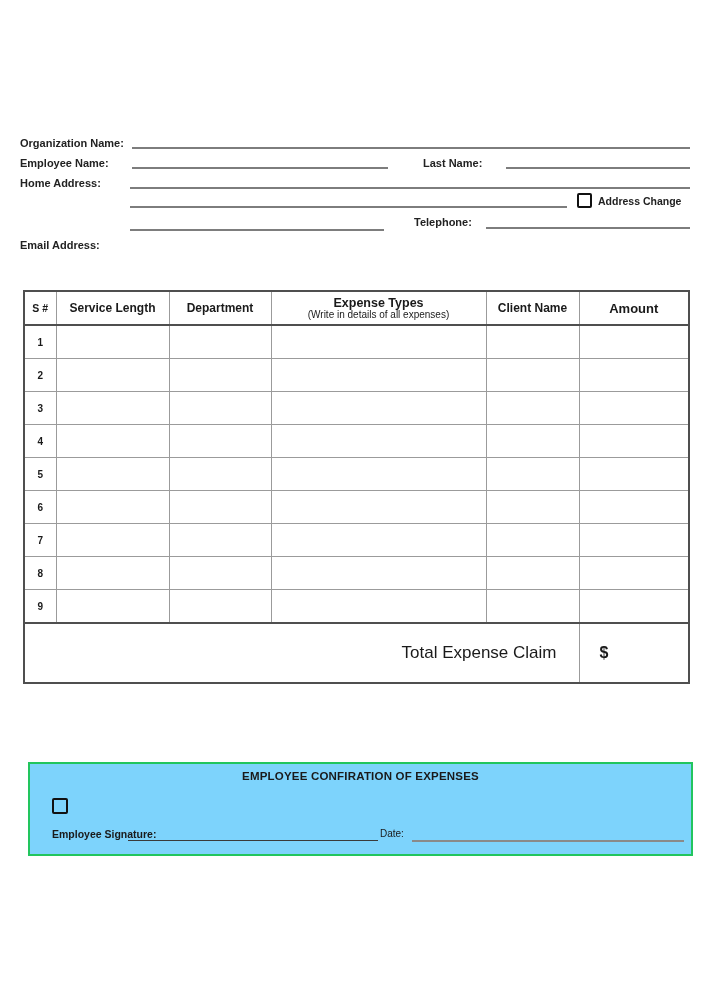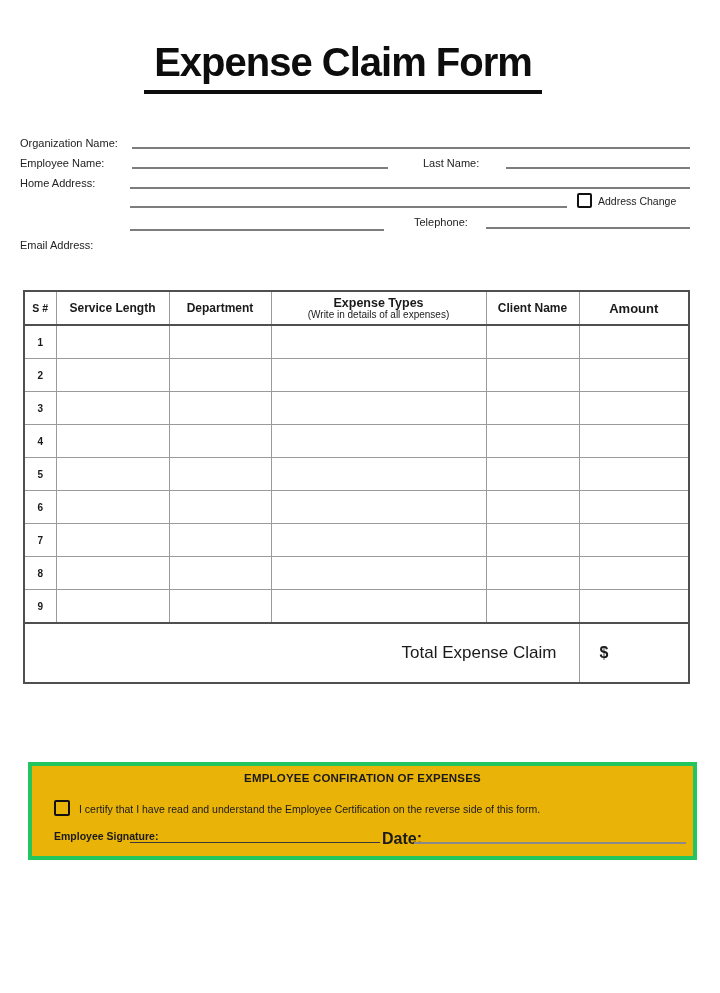--- a/index.html
+++ b/index.html
@@ -17,21 +17,21 @@
   .title-wrap { position: absolute; top: 40px; left: 0; right: 34px; text-align: center; }
   .title {
     display: inline-block;
     font-size: 40px; font-weight: bold; letter-spacing: -1px;
     color: #0d0d0d;
     padding: 0 10px 5px 10px;
     border-bottom: 4px solid #0d0d0d;
   }
 
   
-  .lbl { position: absolute; font-size: 11px; font-weight: normal; color: #222; white-space: nowrap; }
+  .lbl { position: absolute; font-size: 11px; font-weight: bold; color: #222; white-space: nowrap; }
   .fline { position: absolute; height: 2px; background: #7d7d7d; }
   .cb {
     position: absolute; width: 11px; height: 11px;
     border: 2px solid #111; border-radius: 2px; background: #fff;
   }
 
   
   .claim-table {
     position: absolute; left: 23px; top: 290px; width: 665px;
     border-collapse: collapse; table-layout: fixed;
@@ -51,41 +51,38 @@
   .claim-table tfoot td { border-top: 2px solid #4f4f4f; height: 58px; vertical-align: middle; }
   .total-label {
     text-align: right; font-weight: normal; font-size: 17px;
     padding-right: 22px !important; letter-spacing: 0px;
   }
   .total-amount { font-size: 16px; font-weight: bold; padding-left: 20px !important; }
 
   
   .confirm-box {
     position: absolute; left: 28px; top: 762px; width: 661px; height: 90px;
-    border: 4px solid #22c55e; background: #eab308;
+    border: 2px solid #22c55e; background: #7dd3fc;
   }
   .confirm-title {
     position: absolute; top: 6px; left: 0; width: 100%;
     text-align: center; font-size: 11.5px; font-weight: bold; letter-spacing: 0.2px;
   }
   .certify-cb { position: absolute; left: 22px; top: 34px; width: 12px; height: 12px; border: 2px solid #111; border-radius: 2px; }
   .certify-text { position: absolute; left: 47px; top: 37px; font-size: 10.5px; color: #1a1a1a; }
   .sig-label { position: absolute; left: 22px; top: 64px; font-size: 10.5px; font-weight: bold; }
   .sig-line { position: absolute; left: 98px; top: 76px; width: 250px; height: 1px; background: #3a3a3a; }
-  .date-label { position: absolute; left: 350px; top: 64px; font-size: 16px; font-weight: bold; }
+  .date-label { position: absolute; left: 350px; top: 64px; font-size: 10px; font-weight: normal; }
   .date-line { position: absolute; left: 382px; top: 76px; width: 272px; height: 2px; background: #8a8a8a; }
 </style>
 </head>
 <body>
 
 <div class="page">
 
-  <div class="title-wrap">
-    <span class="title">Expense Claim Form</span>
-  </div>
 
   <div>
     <span class="lbl" style="left:20px; top:137px;">Organization Name:</span>
     <div class="fline" style="left:132px; top:147px; width:558px;"></div>
 
     <span class="lbl" style="left:20px; top:157px;">Employee Name:</span>
     <div class="fline" style="left:132px; top:167px; width:256px;"></div>
 
     <span class="lbl" style="left:423px; top:157px;">Last Name:</span>
     <div class="fline" style="left:506px; top:167px; width:184px;"></div>
@@ -206,20 +203,19 @@
         <td class="total-amount">
           <span>$</span>
         </td>
       </tr>
     </tfoot>
   </table>
 
   <div class="confirm-box">
     <div class="confirm-title">EMPLOYEE CONFIRATION OF EXPENSES</div>
     <span class="certify-cb"></span>
-    <span class="certify-text">I certify that I have read and understand the Employee Certification on the reverse side of this form.</span>
     <span class="sig-label">Employee Signature:</span>
     <div class="sig-line"></div>
     <span class="date-label">Date:</span>
     <div class="date-line"></div>
   </div>
 
 </div>
 
 </body></html>

